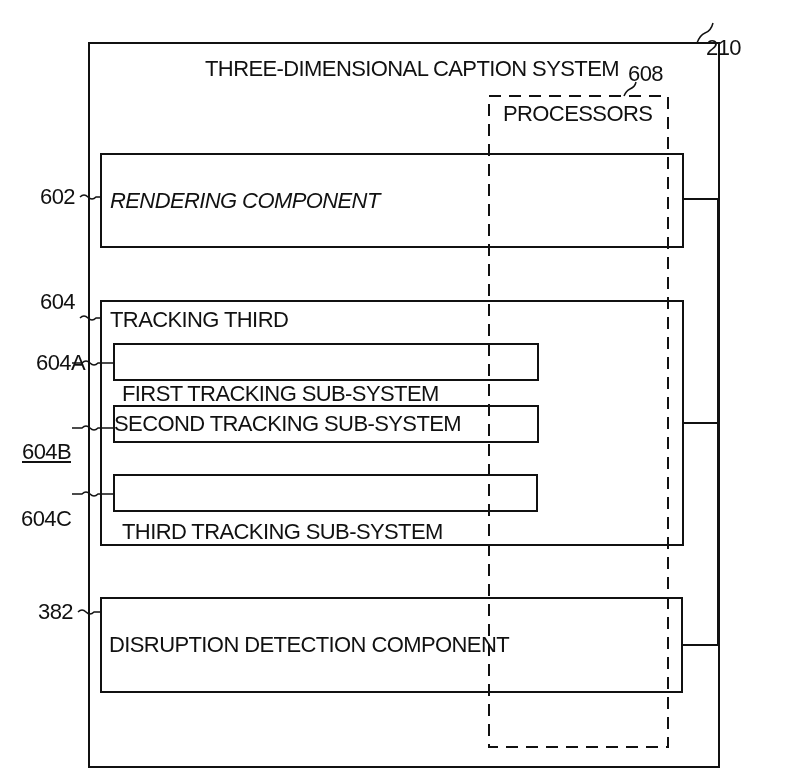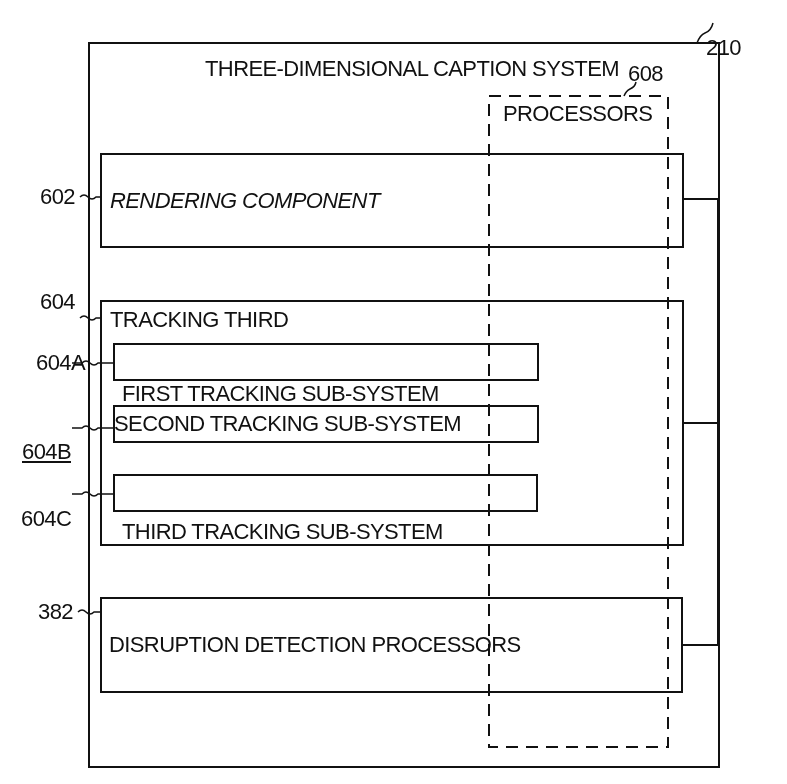--- a/index.html
+++ b/index.html
@@ -47,13 +47,13 @@
 <span class="ref" style="left:21px; top:508px;">604C</span>
 <span class="ref" style="left:38px; top:601px;">382</span>
 
 <span class="lbl" style="left:205px; top:48px;margin-top:10px;">THREE-DIMENSIONAL CAPTION SYSTEM</span>
 <span class="lbl" style="left:503px; top:103px;text-align:right;">PROCESSORS</span>
 <span class="lbl" style="left:110px; top:190px;font-style:italic;">RENDERING COMPONENT</span>
 <span class="lbl" style="left:110px; top:309px;">TRACKING THIRD</span>
 <span class="lbl" style="left:122px; top:351px;margin-top:32px;">FIRST TRACKING SUB-SYSTEM</span>
 <span class="lbl" style="left:114px; top:413px;">SECOND TRACKING SUB-SYSTEM</span>
 <span class="lbl" style="left:122px; top:482px;margin-top:39px;">THIRD TRACKING SUB-SYSTEM</span>
-<span class="lbl" style="left:109px; top:634px;">DISRUPTION DETECTION PROCESSORS</span>
+<span class="lbl" style="left:109px; top:634px;">DISRUPTION DETECTION COMPONENT</span>
 
 </body></html>

